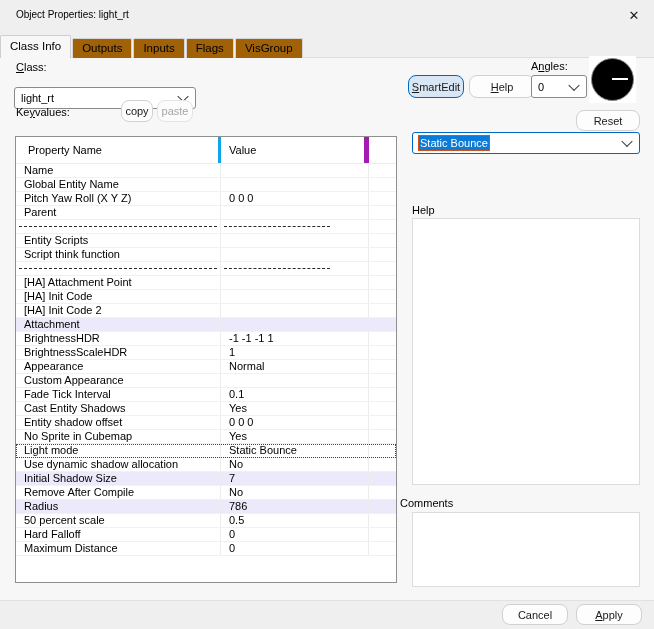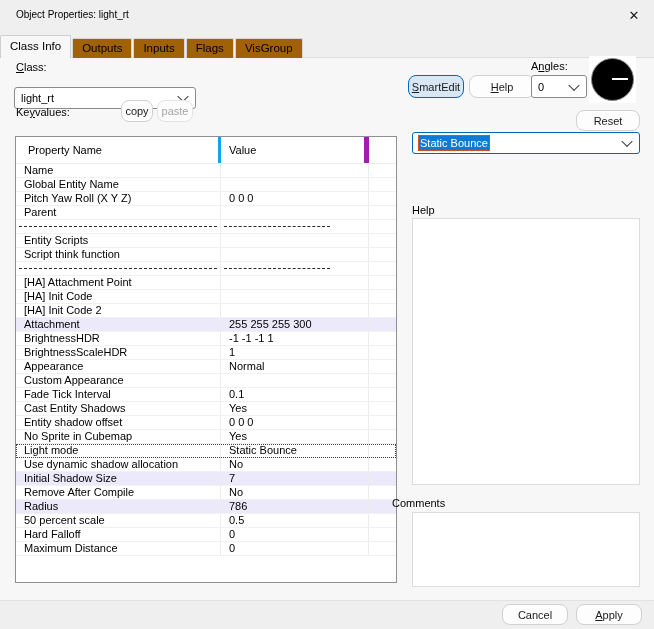--- a/index.html
+++ b/index.html
@@ -184,21 +184,20 @@
         <div class="tc c2"></div>
         <div class="tc c3"></div>
       </div>
       <div class="trow">
         <div class="tc c1">[HA] Init Code 2</div>
         <div class="tc c2"></div>
         <div class="tc c3"></div>
       </div>
       <div class="trow hl">
         <div class="tc c1">Attachment</div>
-        <div class="tc c2">255 255 255 300</div>
         <div class="tc c3"></div>
       </div>
       <div class="trow">
         <div class="tc c1">BrightnessHDR</div>
         <div class="tc c2">-1 -1 -1 1</div>
         <div class="tc c3"></div>
       </div>
       <div class="trow">
         <div class="tc c1">BrightnessScaleHDR</div>
         <div class="tc c2">1</div>
@@ -273,18 +272,18 @@
         <div class="tc c1">Maximum Distance</div>
         <div class="tc c2">0</div>
         <div class="tc c3"></div>
       </div>
     </div>
 </div>
 
 <span class="lbl" style="left:412px;top:204px;">Help</span>
 <div class="panelbox" style="left:412px;top:218px;width:228px;height:267px;"></div>
 
-<span class="lbl" style="left:392px;top:497px;">Comments</span>
+<span class="lbl" style="left:400px;top:497px;">Comments</span>
 <textarea class="panelbox" style="left: 412px; top: 512px; width: 228px; height: 75px;"></textarea>
 
 <div class="abs footline"></div>
 <button class="btn" style="left:502px;top:604px;width:66px;height:21px;">Cancel</button>
 <button class="btn" style="left:576px;top:604px;width:66px;height:21px;"><u>A</u>pply</button>
 
 </body></html>

